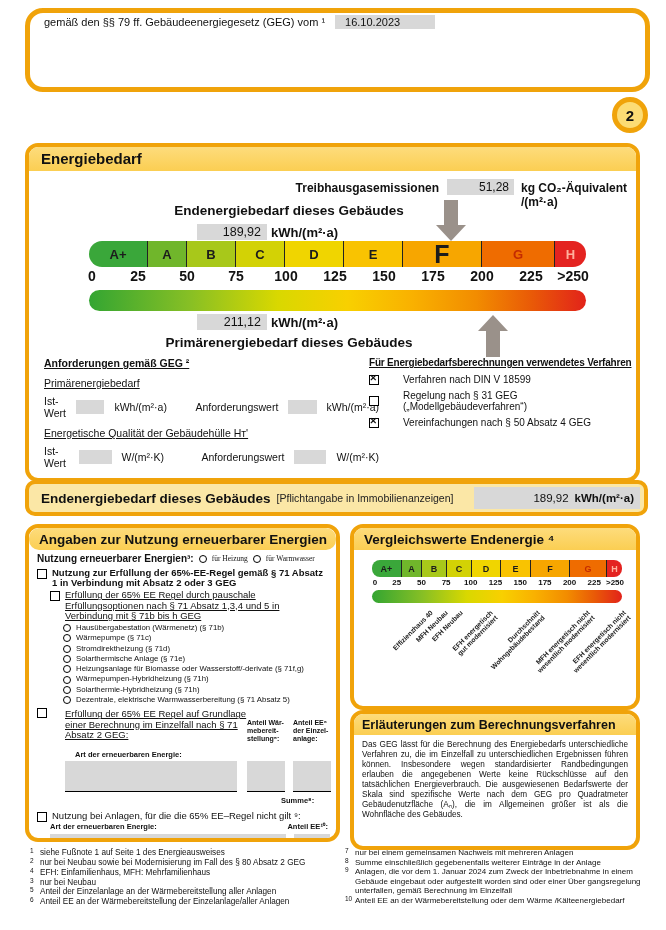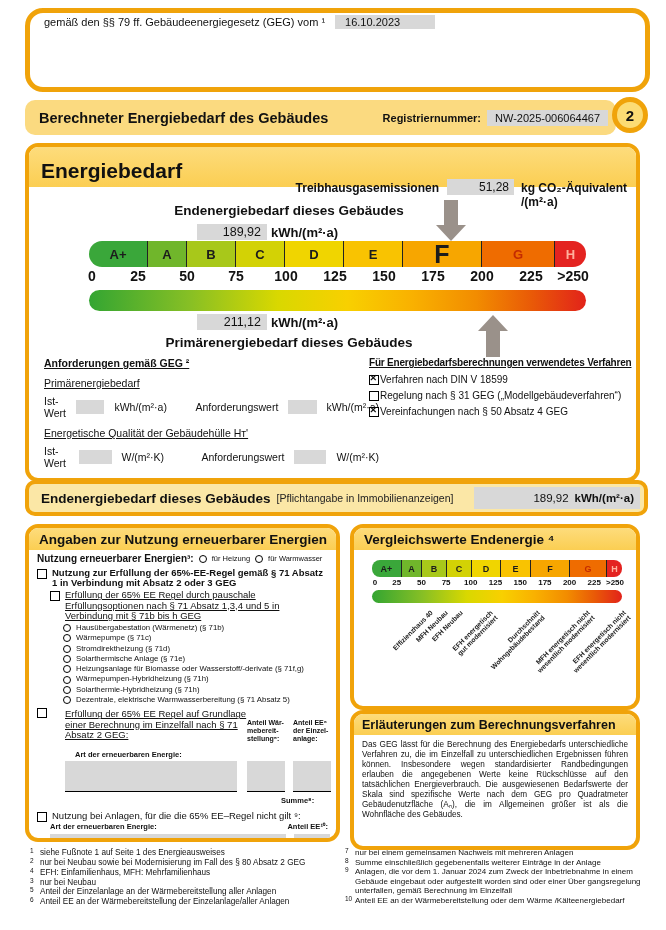--- a/index.html
+++ b/index.html
@@ -26,21 +26,21 @@
   .banner-reg{margin-left:auto;display:flex;align-items:center;gap:6px;}
   .banner-reg-label{font-size:11px;font-weight:bold;}
   .banner-reg-box{font-size:11px;padding:2px 8px;}
   .pagecircle{position:absolute;left:612px;top:97px;width:26px;height:26px;border:5px solid #F0A30A;
           border-radius:50%;background:#FCDC74;display:flex;align-items:center;justify-content:center;
           font-size:15px;font-weight:bold;}
 
   
   .obox{position:absolute;border:4px solid #F0A30A;border-radius:13px;background:#fff;overflow:hidden;}
   .strip{background:linear-gradient(180deg,#FDDC7C,#FBCE52);font-weight:bold;
-         padding:12px 0 4px 12px;font-size:21px;}
+         padding:3px 0 4px 12px;font-size:15px;}
 
   
   .main{left:25px;top:143px;width:607px;height:331px;}
   .ghg-label{position:absolute;left:150px;top:34px;width:260px;text-align:right;font-size:12px;font-weight:bold;}
   .ghg-box{position:absolute;left:418px;top:32px;width:62px;height:16px;font-size:12px;
            text-align:right;padding-right:5px;line-height:16px;}
   .ghg-unit{position:absolute;left:492px;top:34px;font-size:12px;font-weight:bold;}
   .end-label{position:absolute;left:120px;top:56px;width:280px;text-align:center;font-size:13.5px;font-weight:bold;}
   .end-box{position:absolute;left:168px;top:77px;width:64px;height:16px;font-size:12.5px;
            text-align:right;padding-right:6px;line-height:16px;}
@@ -71,41 +71,41 @@
   .req{position:absolute;left:15px;top:210px;width:335px;font-size:10.5px;}
   .req-h{font-weight:bold;text-decoration:underline;margin-bottom:8px;}
   .req-sub{text-decoration:underline;margin-bottom:6px;}
   .req-row{display:flex;align-items:center;gap:10px;margin-bottom:8px;}
   .req-field{width:46px;height:14px;}
   .req-sp{width:14px;}
   .sommer{display:flex;align-items:center;gap:8px;margin-top:4px;}
 
   .method{position:absolute;left:340px;top:210px;width:272px;font-size:10px;}
   .method-h{font-weight:bold;text-decoration:underline;margin-bottom:6px;letter-spacing:-0.2px;}
-  .m-row{display:flex;gap:1px;margin-bottom:5px;align-items:center;}
+  .m-row{display:flex;gap:24px;margin-bottom:5px;align-items:center;}
 
   .cb{display:inline-block;width:8px;height:8px;border:1.2px solid #000;flex:none;position:relative;background:#fff;}
   .cb.checked::after{content:"\2715";position:absolute;left:-0.5px;top:-2.5px;font-size:9px;font-weight:bold;}
   .radio{display:inline-block;width:6px;height:6px;border:1.1px solid #000;border-radius:50%;flex:none;background:#fff;}
 
   
   .endbar{position:absolute;left:25px;top:480px;width:599px;height:28px;border:4px solid #F0A30A;
           border-radius:10px;background:#FBE7A6;display:flex;align-items:center;padding:0 4px 0 12px;}
   .endbar-title{font-size:13.5px;font-weight:bold;}
   .endbar-note{font-size:10.5px;margin-left:6px;color:#222;}
   .endbar-box{margin-left:auto;width:160px;height:22px;display:flex;align-items:center;justify-content:flex-end;
               gap:6px;font-size:11.5px;padding-right:6px;}
 
   
   .renew{left:25px;top:524px;width:307px;height:310px;}
-  .renew .strip{font-size:13.5px;padding:4px 0 3px 10px;}
+  .renew .strip{font-size:13.5px;padding:4px 0 3px 10px;border-radius:10px;}
   .renew-c{padding:4px 6px 0 8px;font-size:9.5px;line-height:1.08;}
   .r-intro{display:flex;align-items:center;gap:5px;margin-bottom:3px;}
   .r-intro .lab{font-size:10px;font-weight:bold;}
-  .r-small{font-size:7.5px;}
+  .r-small{font-size:7.5px;font-family:Liberation Serif, serif;}
   .cbrow{display:flex;gap:5px;margin-bottom:2px;}
   .cbrow .txt{font-size:9.5px;}
   .cb1txt{font-weight:bold;}
   .indent1{margin-left:13px;}
   .opts{margin-left:26px;margin-top:1px;margin-bottom:2px;}
   .opt{display:flex;align-items:center;gap:5px;font-size:7.8px;height:10.3px;}
   .einzel{position:relative;height:99px;margin-left:13px;margin-top:2px;}
   .einzel-title{width:190px;font-size:9.5px;text-decoration:underline;}
   .colh{position:absolute;font-size:7px;font-weight:bold;white-space:pre-line;line-height:1.1;}
   .art-lab{position:absolute;left:10px;top:42px;font-size:7.5px;font-weight:bold;}
@@ -156,27 +156,20 @@
 
 <div class="page">
 
   <div class="hdr">
     <div class="hdr-law">
       <span>gemäß den §§ 79 ff. Gebäudeenergiegesetz (GEG) vom ¹</span>
       <span class="hdr-date gbox">16.10.2023</span>
     </div>
   </div>
 
-  <div class="banner">
-    <span class="banner-title">Berechneter Energiebedarf des Gebäudes</span>
-    <span class="banner-reg">
-      <span class="banner-reg-label">Registriernummer:</span>
-      <span class="banner-reg-box gbox">NW-2025-006064467</span>
-    </span>
-  </div>
   <div class="pagecircle">2</div>
 
   <div class="obox main">
     <div class="strip">Energiebedarf</div>
 
     <div class="ghg-label">Treibhausgasemissionen</div>
     <div class="ghg-box gbox">51,28</div>
     <div class="ghg-unit">kg CO₂-Äquivalent /(m²·a)</div>
 
     <div class="end-label">Endenergiebedarf dieses Gebäudes</div>

